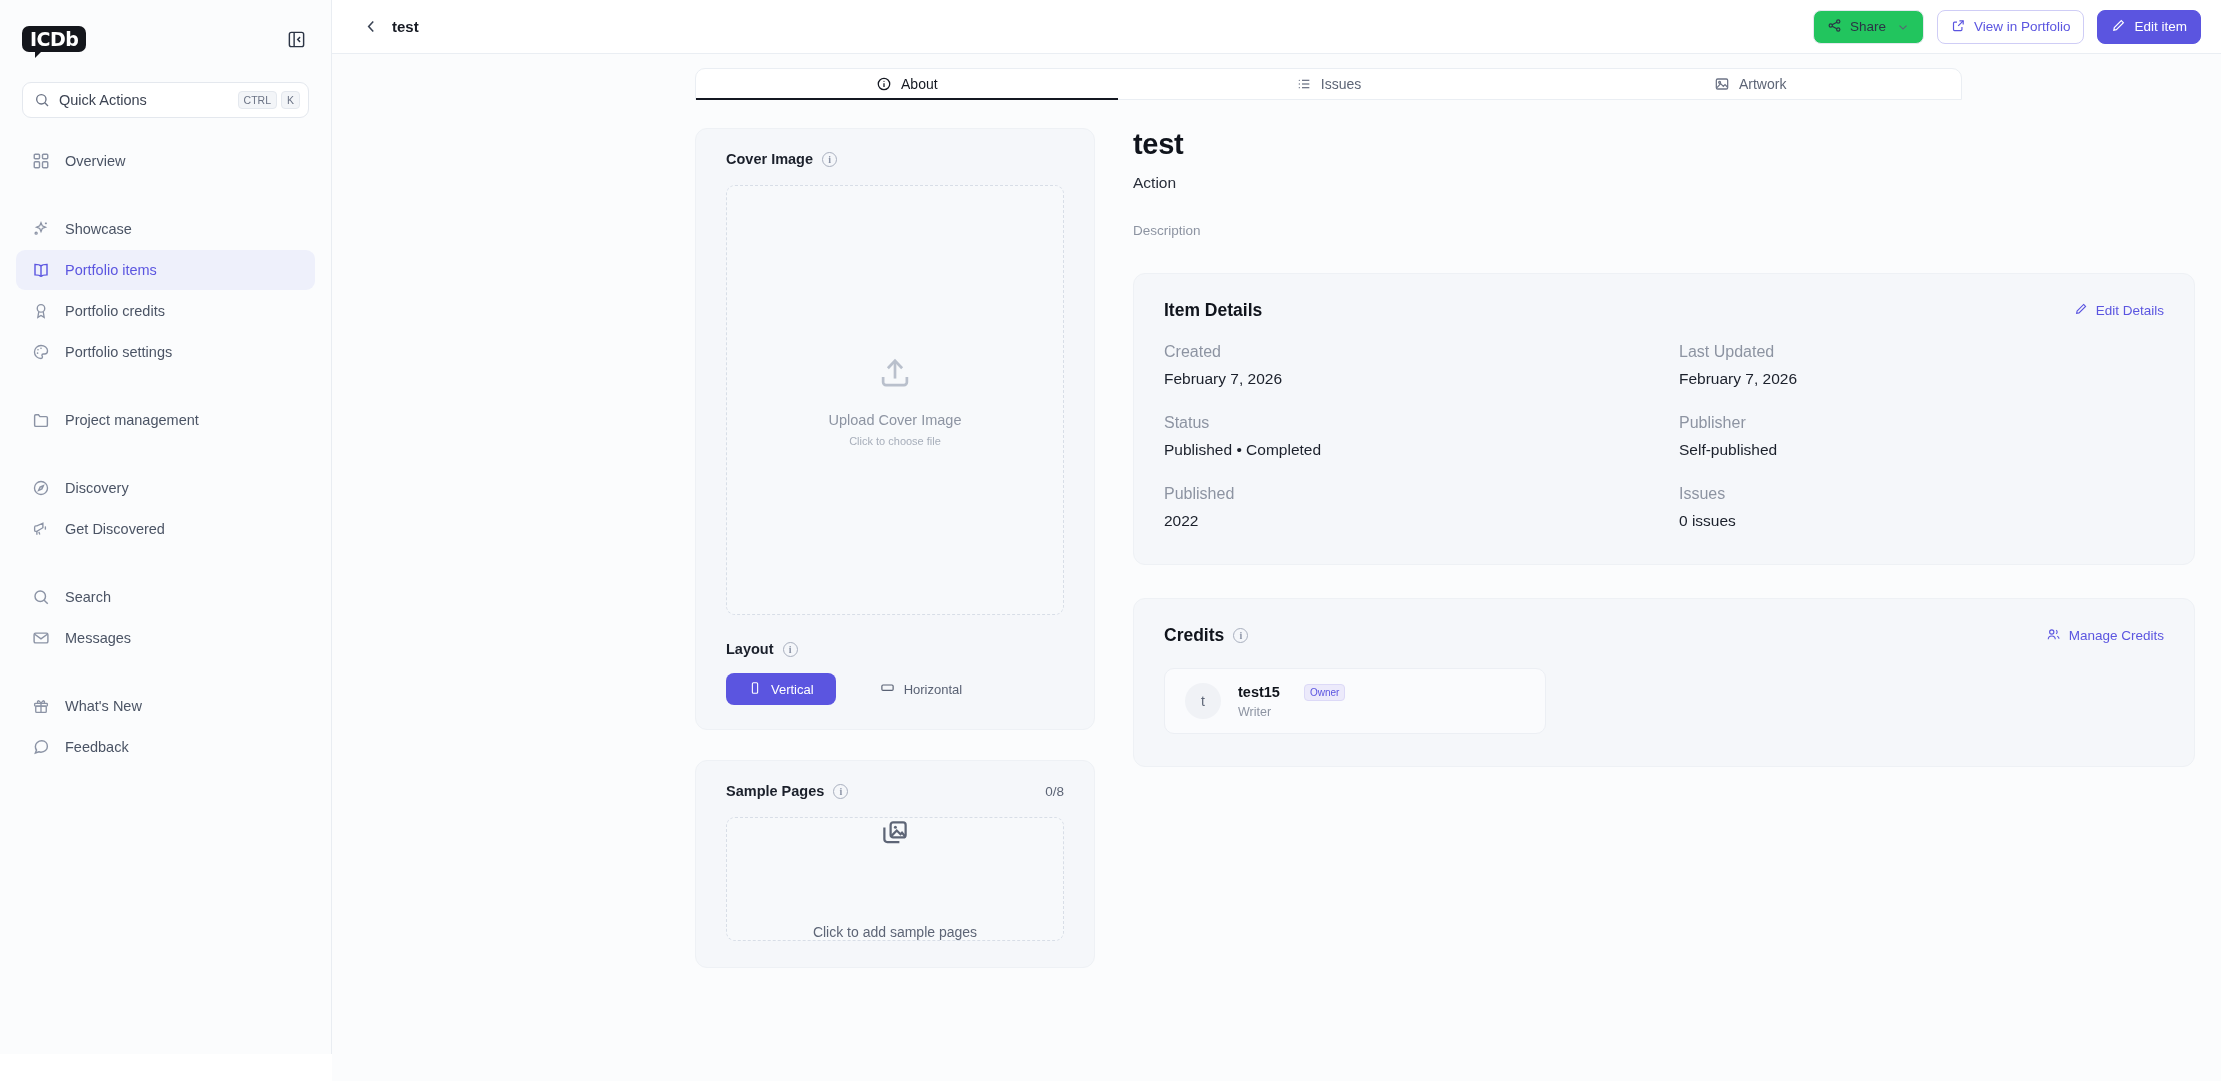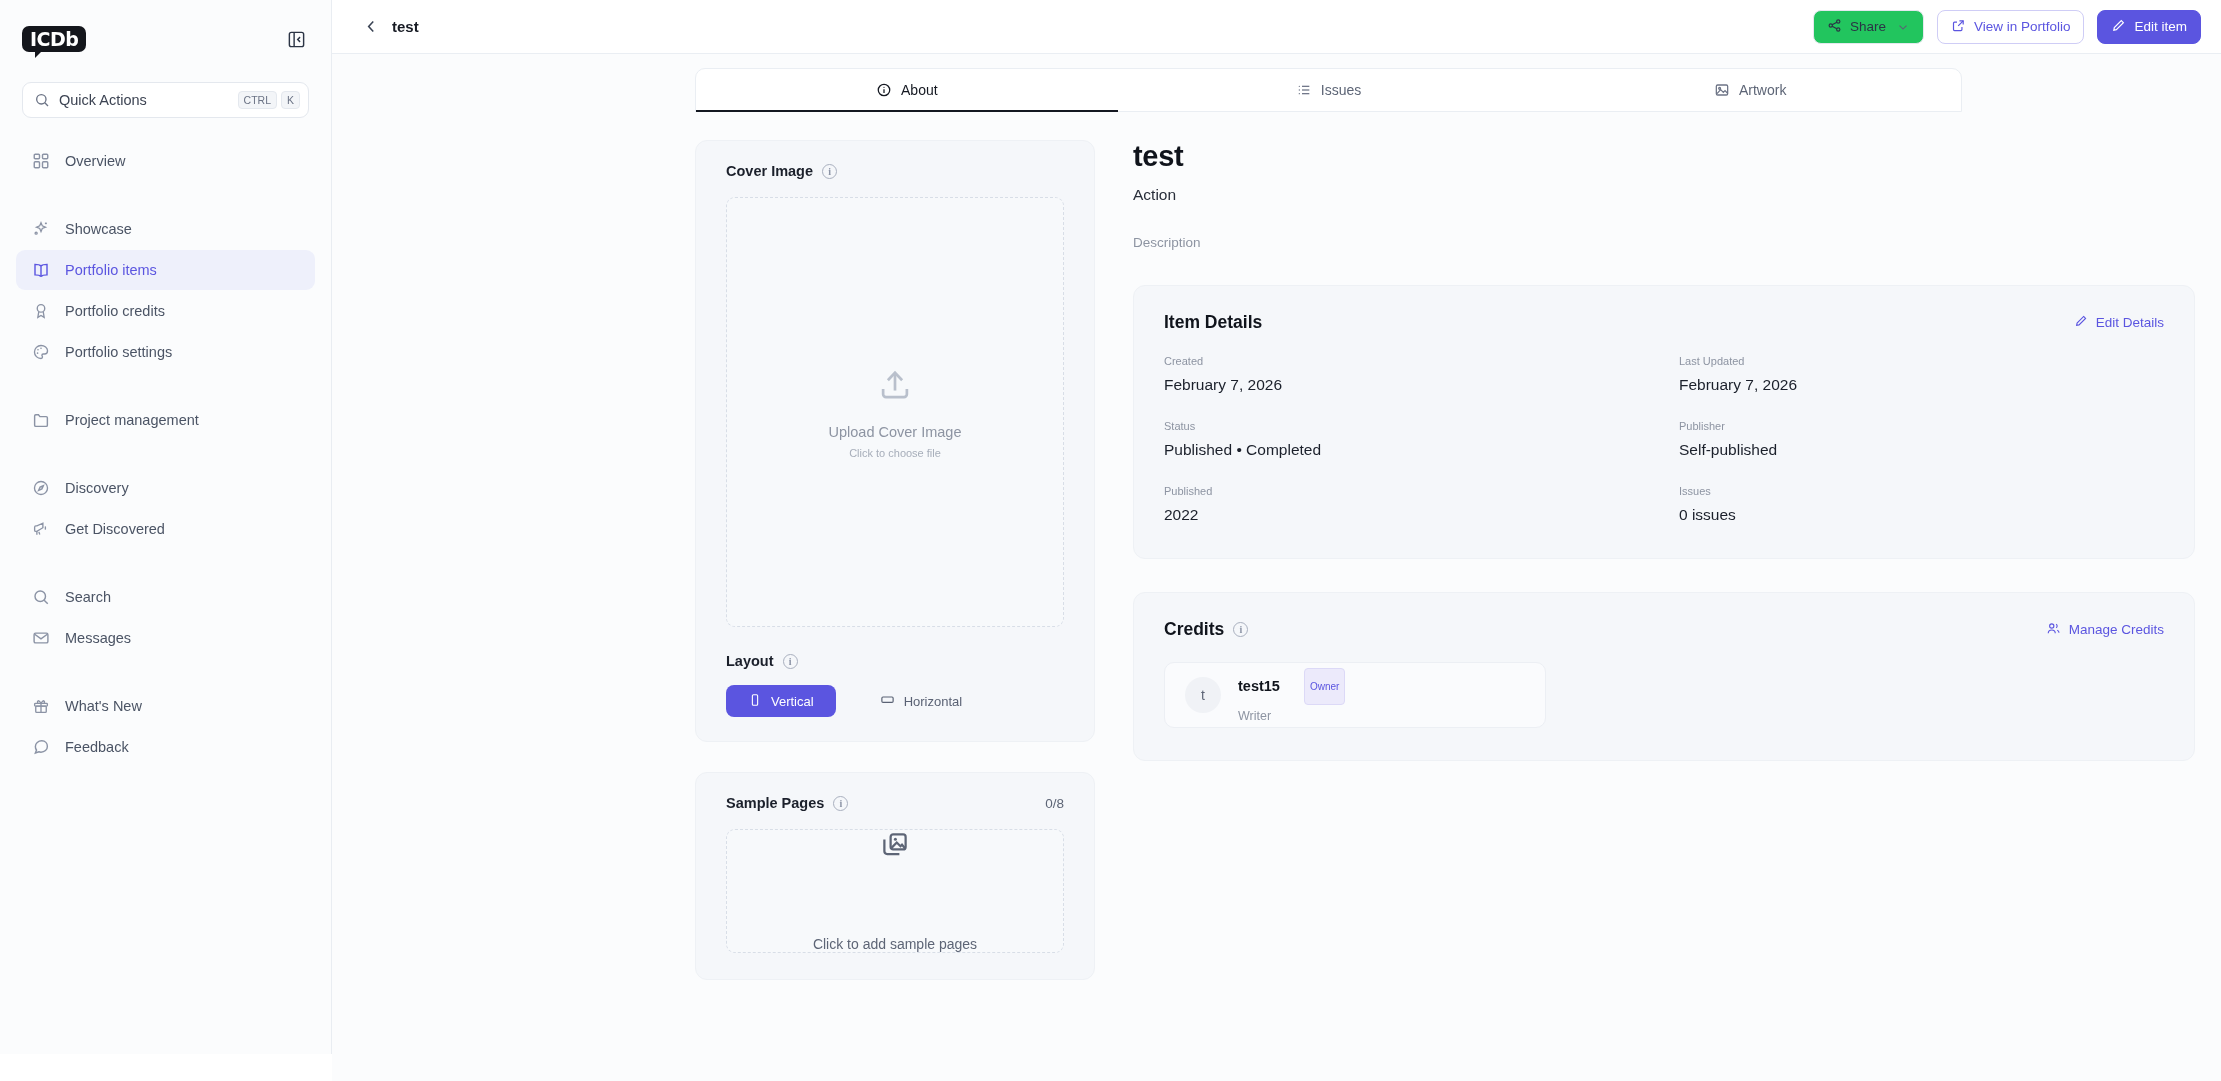--- a/index.html
+++ b/index.html
@@ -107,21 +107,21 @@
   .btn-solid-p { border: 1px solid #5b55e0; background: #5b55e0; color: #fff; }
   .chev { display: flex; color: #5a6274; margin-left: 2px; }
 
   
   .tabs-wrap { background: #fbfcfd; padding: 14px 0 0 0; }
   .tabs {
     margin: 0 36px 0 363px;
     width: 1267px;
     background: #fff; border: 1px solid #eaeef3;
     border-radius: 10px 10px 0 0;
-    display: flex; height: 44px;
+    display: flex; height: 32px;
     position: relative;
   }
   .tab {
     flex: 1; display: flex; align-items: center; justify-content: center;
     gap: 9px; font-size: 14px; color: #5d6576; cursor: pointer;
     position: relative;
   }
   .tab .t-ico { display: flex; color: #6d7486; }
   .tab.active { color: #141821; font-weight: normal; }
   .tab.active .t-ico { color: #141821; }
@@ -196,21 +196,21 @@
   .card-head { display: flex; align-items: center; }
   .card-title { font-size: 17.5px; font-weight: bold; color: #10141c; }
   .link-action {
     margin-left: auto; display: inline-flex; align-items: center; gap: 8px;
     font-size: 13.5px; color: #5b55e0; cursor: pointer;
   }
   .kv-grid {
     display: grid; grid-template-columns: 1fr 1fr;
     row-gap: 26px; column-gap: 30px; margin-top: 22px;
   }
-  .kv-k { font-size: 11px; color: #8d94a2; }
+  .kv-k { font-size: 16px; color: #8d94a2; }
   .kv-v { font-size: 15.5px; color: #1b202b; margin-top: 9px; }
 
   .credits-card { margin-top: 33px; padding: 26px 30px 32px 30px; }
   .credit-row {
     margin-top: 22px; width: 382px;
     background: #fafbfd; border: 1px solid #eceff4;
     border-radius: 10px; height: 66px;
     display: flex; align-items: center; padding: 0 20px;
     cursor: pointer;
   }
@@ -218,21 +218,21 @@
     width: 36px; height: 36px; border-radius: 50%;
     background: #f0f2f6; color: #5d6576;
     display: flex; align-items: center; justify-content: center;
     font-size: 14px; flex: 0 0 36px; margin-right: 17px;
   }
   .cr-name-row { display: flex; align-items: center; gap: 24px; }
   .cr-name { font-size: 14.5px; font-weight: bold; color: #10141c; }
   .badge {
     font-size: 10px; color: #5b55e0; background: #eceafb;
     border: 1px solid #dcd9f7; border-radius: 4px;
-    padding: 12px 5px;
+    padding: 2px 5px;
   }
   .cr-role { font-size: 12.5px; color: #8d94a2; margin-top: 4px; }
 </style>
 </head>
 <body>
 
 <div class="app">
 
   <aside class="sidebar">
 

